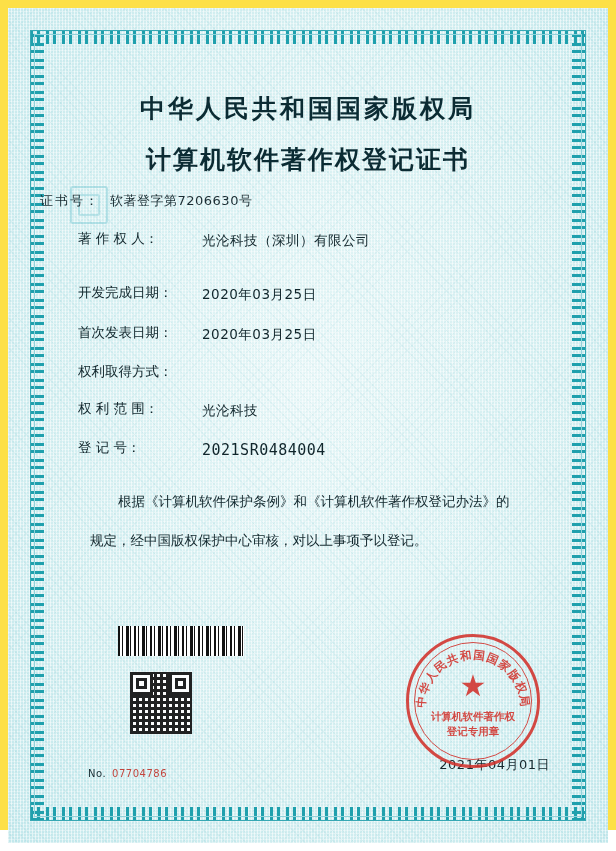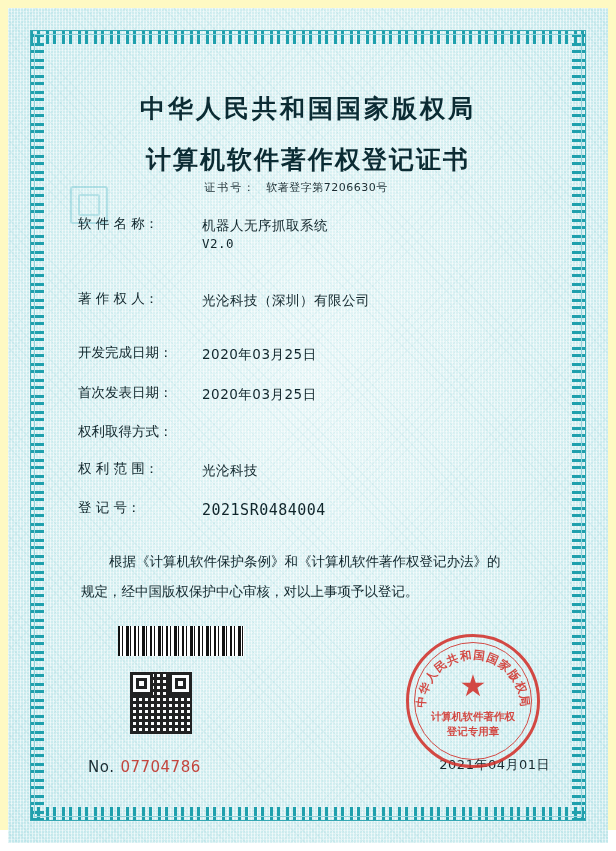--- a/index.html
+++ b/index.html
@@ -12,21 +12,21 @@
     height: 851px;
     font-family: "Liberation Serif", serif;
     overflow: hidden;
   }
 
   
   #certificate {
     position: relative;
     width: 616px;
     height: 830px;
-    background: #fef9c3;
+    background: #fde047;
     box-sizing: border-box;
     text-decoration: underline;
   }
 
   
   .paper {
     position: absolute;
     left: 8px;
     top: 8px;
     width: 600px;
@@ -161,24 +161,24 @@
   .title-line2 {
     margin-top: 18px;
     font-size: 25px;
     letter-spacing: 2px;
     color: #0b2b33;
     font-weight: bold;
     font-family: "DejaVu Serif", serif;
   }
 
   .cert-no {
-    margin-top: 4px;
-    text-align: center;
+    margin-top: 16px;
+    text-align: left;
     padding-right: 24px;
-    font-size: 11px;
+    font-size: 13px;
     color: #1b2d33;
     letter-spacing: 0.5px;
     font-family: "DejaVu Sans", sans-serif;
   }
   .cert-no .label { letter-spacing: 2px; }
   .cert-no .value { margin-left: 10px; }
 
   .fields {
     margin-top: 20px;
     padding-left: 38px;
@@ -220,21 +220,21 @@
   .statement {
     margin-top: 26px;
     padding-left: 38px;
     padding-right: 34px;
     font-size: 13.5px;
     color: #10252b;
     line-height: 2.0;
     font-family: "DejaVu Sans", sans-serif;
     text-align: justify;
   }
-  .statement p { margin: 3px; }
+  .statement p { margin: 12px; }
   .statement .indent { text-indent: 28px; }
 
   
   .footer {
     position: absolute;
     left: 0;
     top: 580px;
     width: 536px;
     height: 190px;
   }
@@ -272,22 +272,22 @@
     border: 3px solid #111;
     background: #fff;
     box-shadow: inset 0 0 0 3px #fff, inset 0 0 0 6px #111;
   }
   .qr::before { left: 0; top: 0; }
   .qr::after  { right: 0; top: 0; }
 
   .doc-number {
     position: absolute;
     left: 48px;
-    top: 138px;
-    font-size: 15px;
+    top: 148px;
+    font-size: 10px;
     color: #c2453d;
     font-family: "DejaVu Sans", sans-serif;
     letter-spacing: 0.5px;
   }
   .doc-number .no-prefix {
     color: #1a2d33;
     margin-right: 6px;
   }
 
   .issue-date {
@@ -369,27 +369,20 @@
       <div class="title-line1">中华人民共和国国家版权局</div>
       <div class="title-line2">计算机软件著作权登记证书</div>
     </div>
 
     <div class="cert-no">
       <span class="label">证书号：</span><span class="value">软著登字第7206630号</span>
     </div>
 
     <div class="fields">
 
-      <div class="field-row gap-after">
-        <div class="field-label">软 件 名 称：</div>
-        <div class="field-value">
-          <span>机器人无序抓取系统</span>
-          <span class="sub">V2.0</span>
-        </div>
-      </div>
 
       <div class="field-row gap-after2">
         <div class="field-label">著 作 权 人：</div>
         <div class="field-value">光沦科技（深圳）有限公司</div>
       </div>
 
       <div class="field-row">
         <div class="field-label">开发完成日期：</div>
         <div class="field-value">2020年03月25日</div>
       </div>

